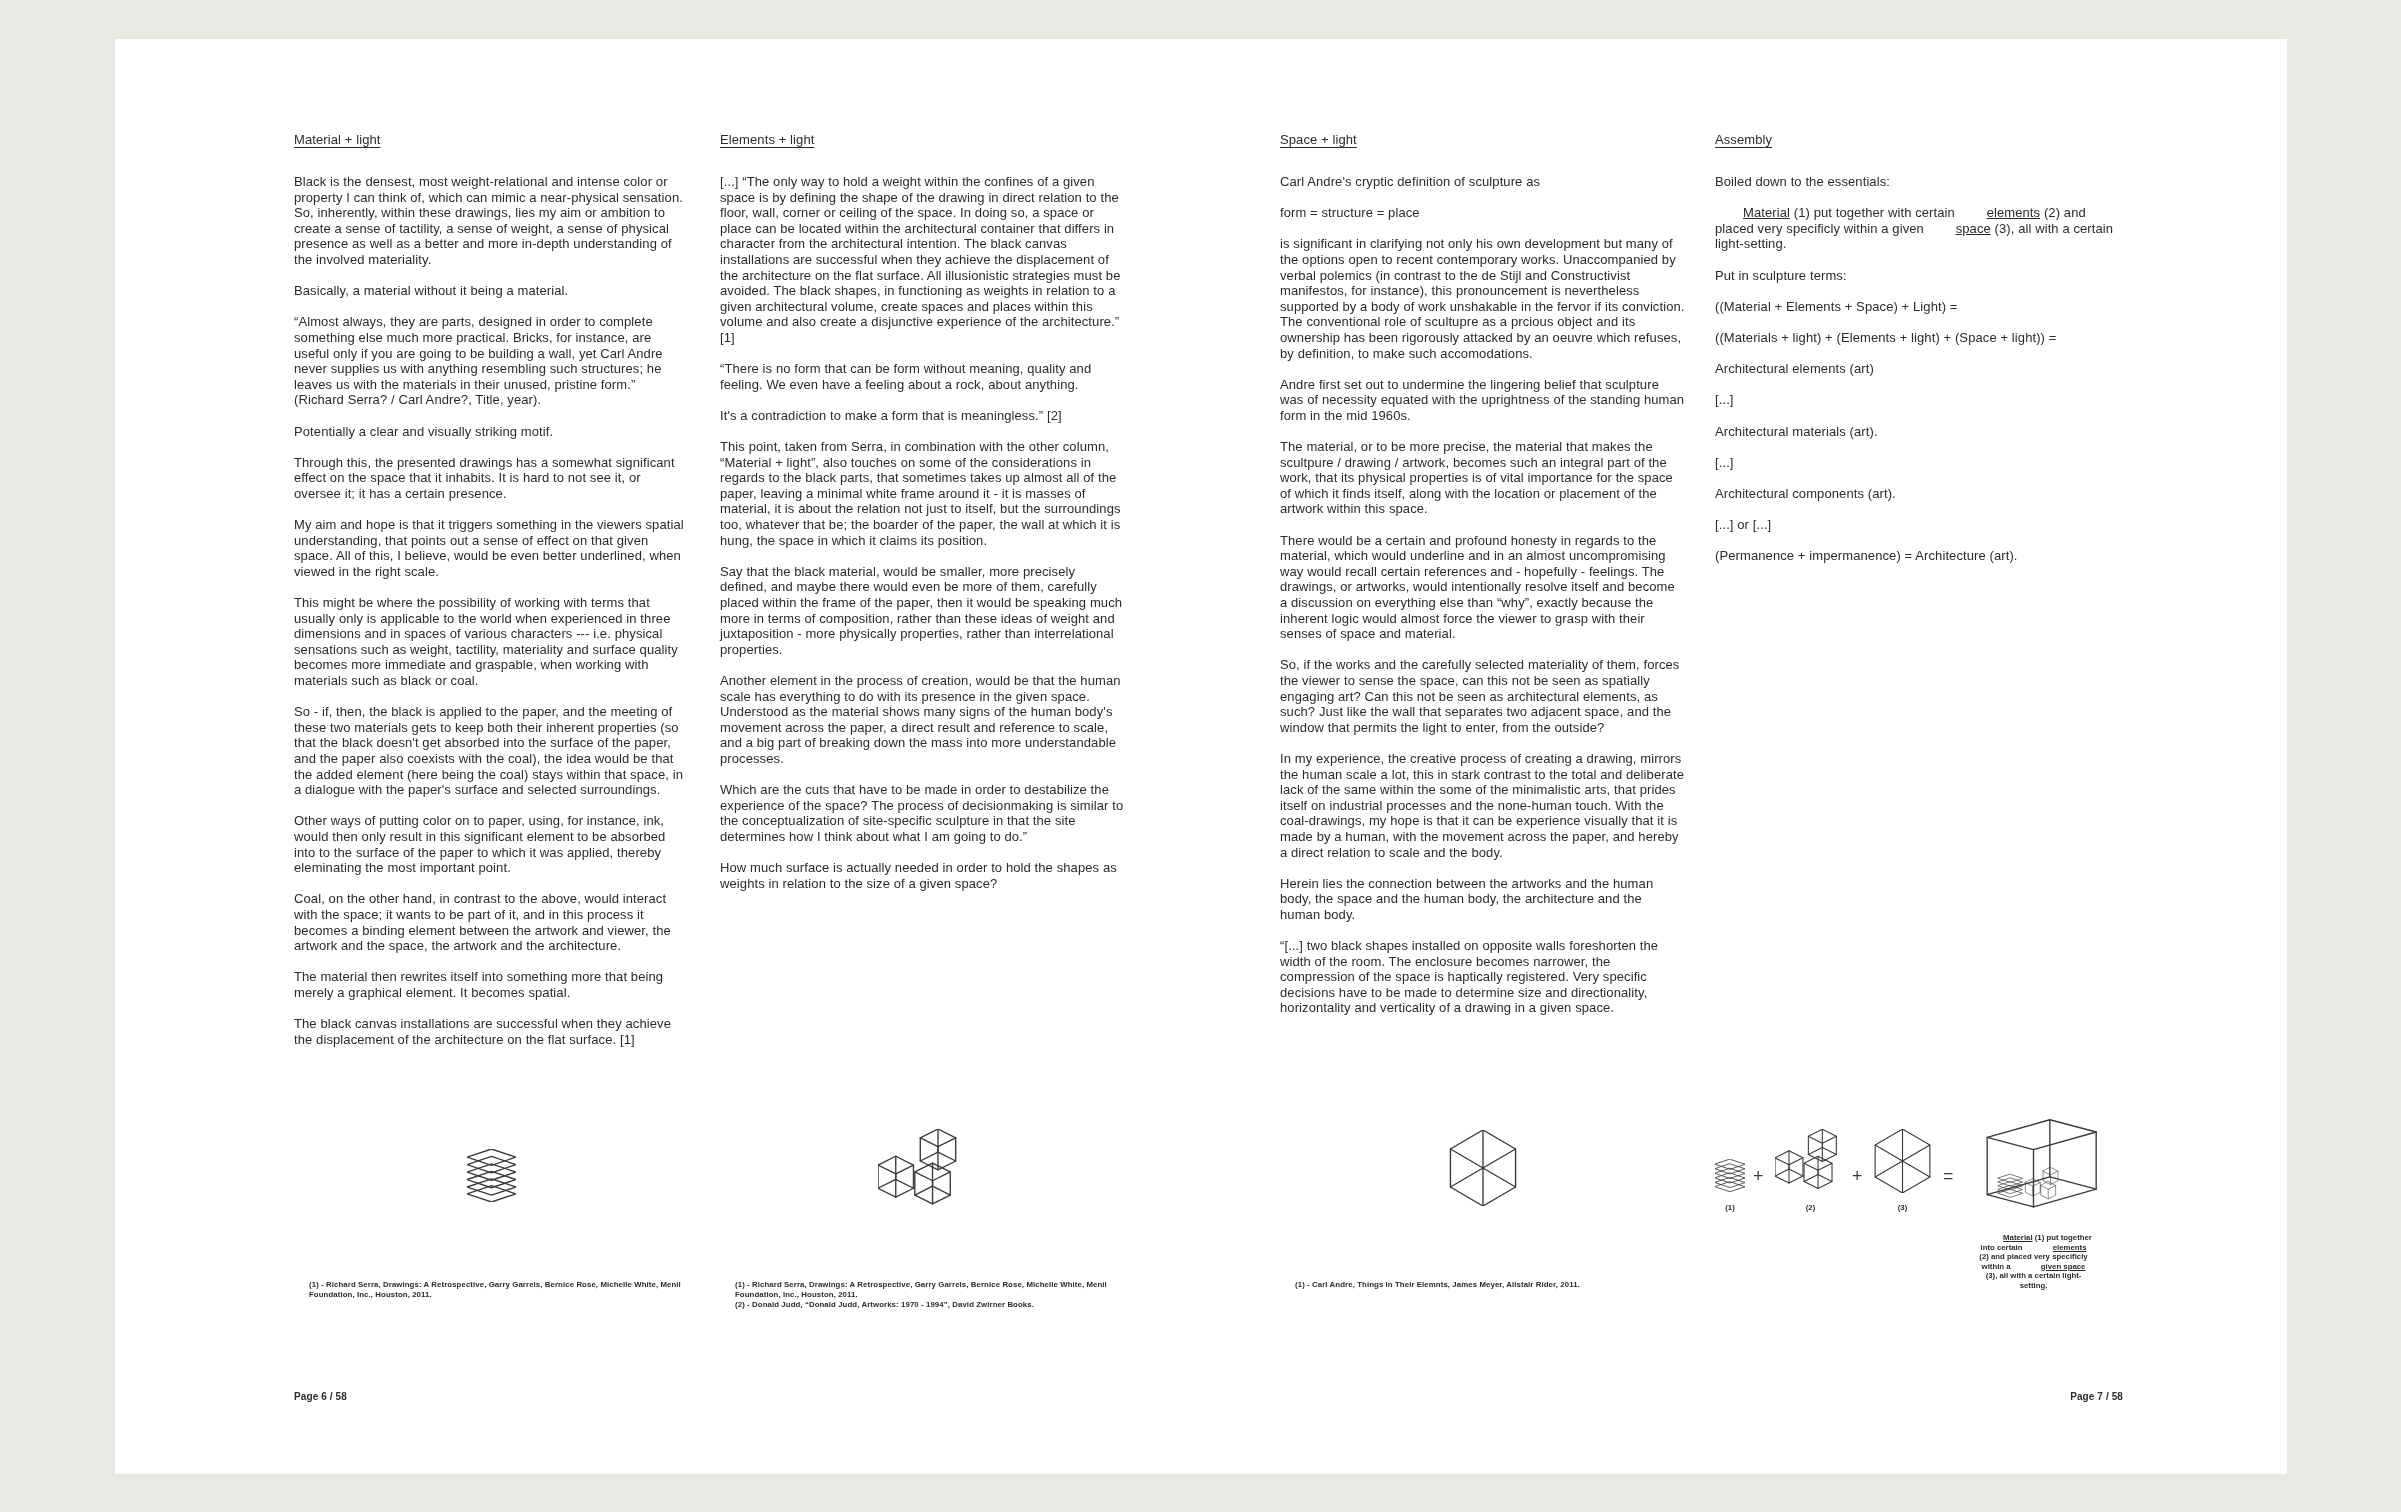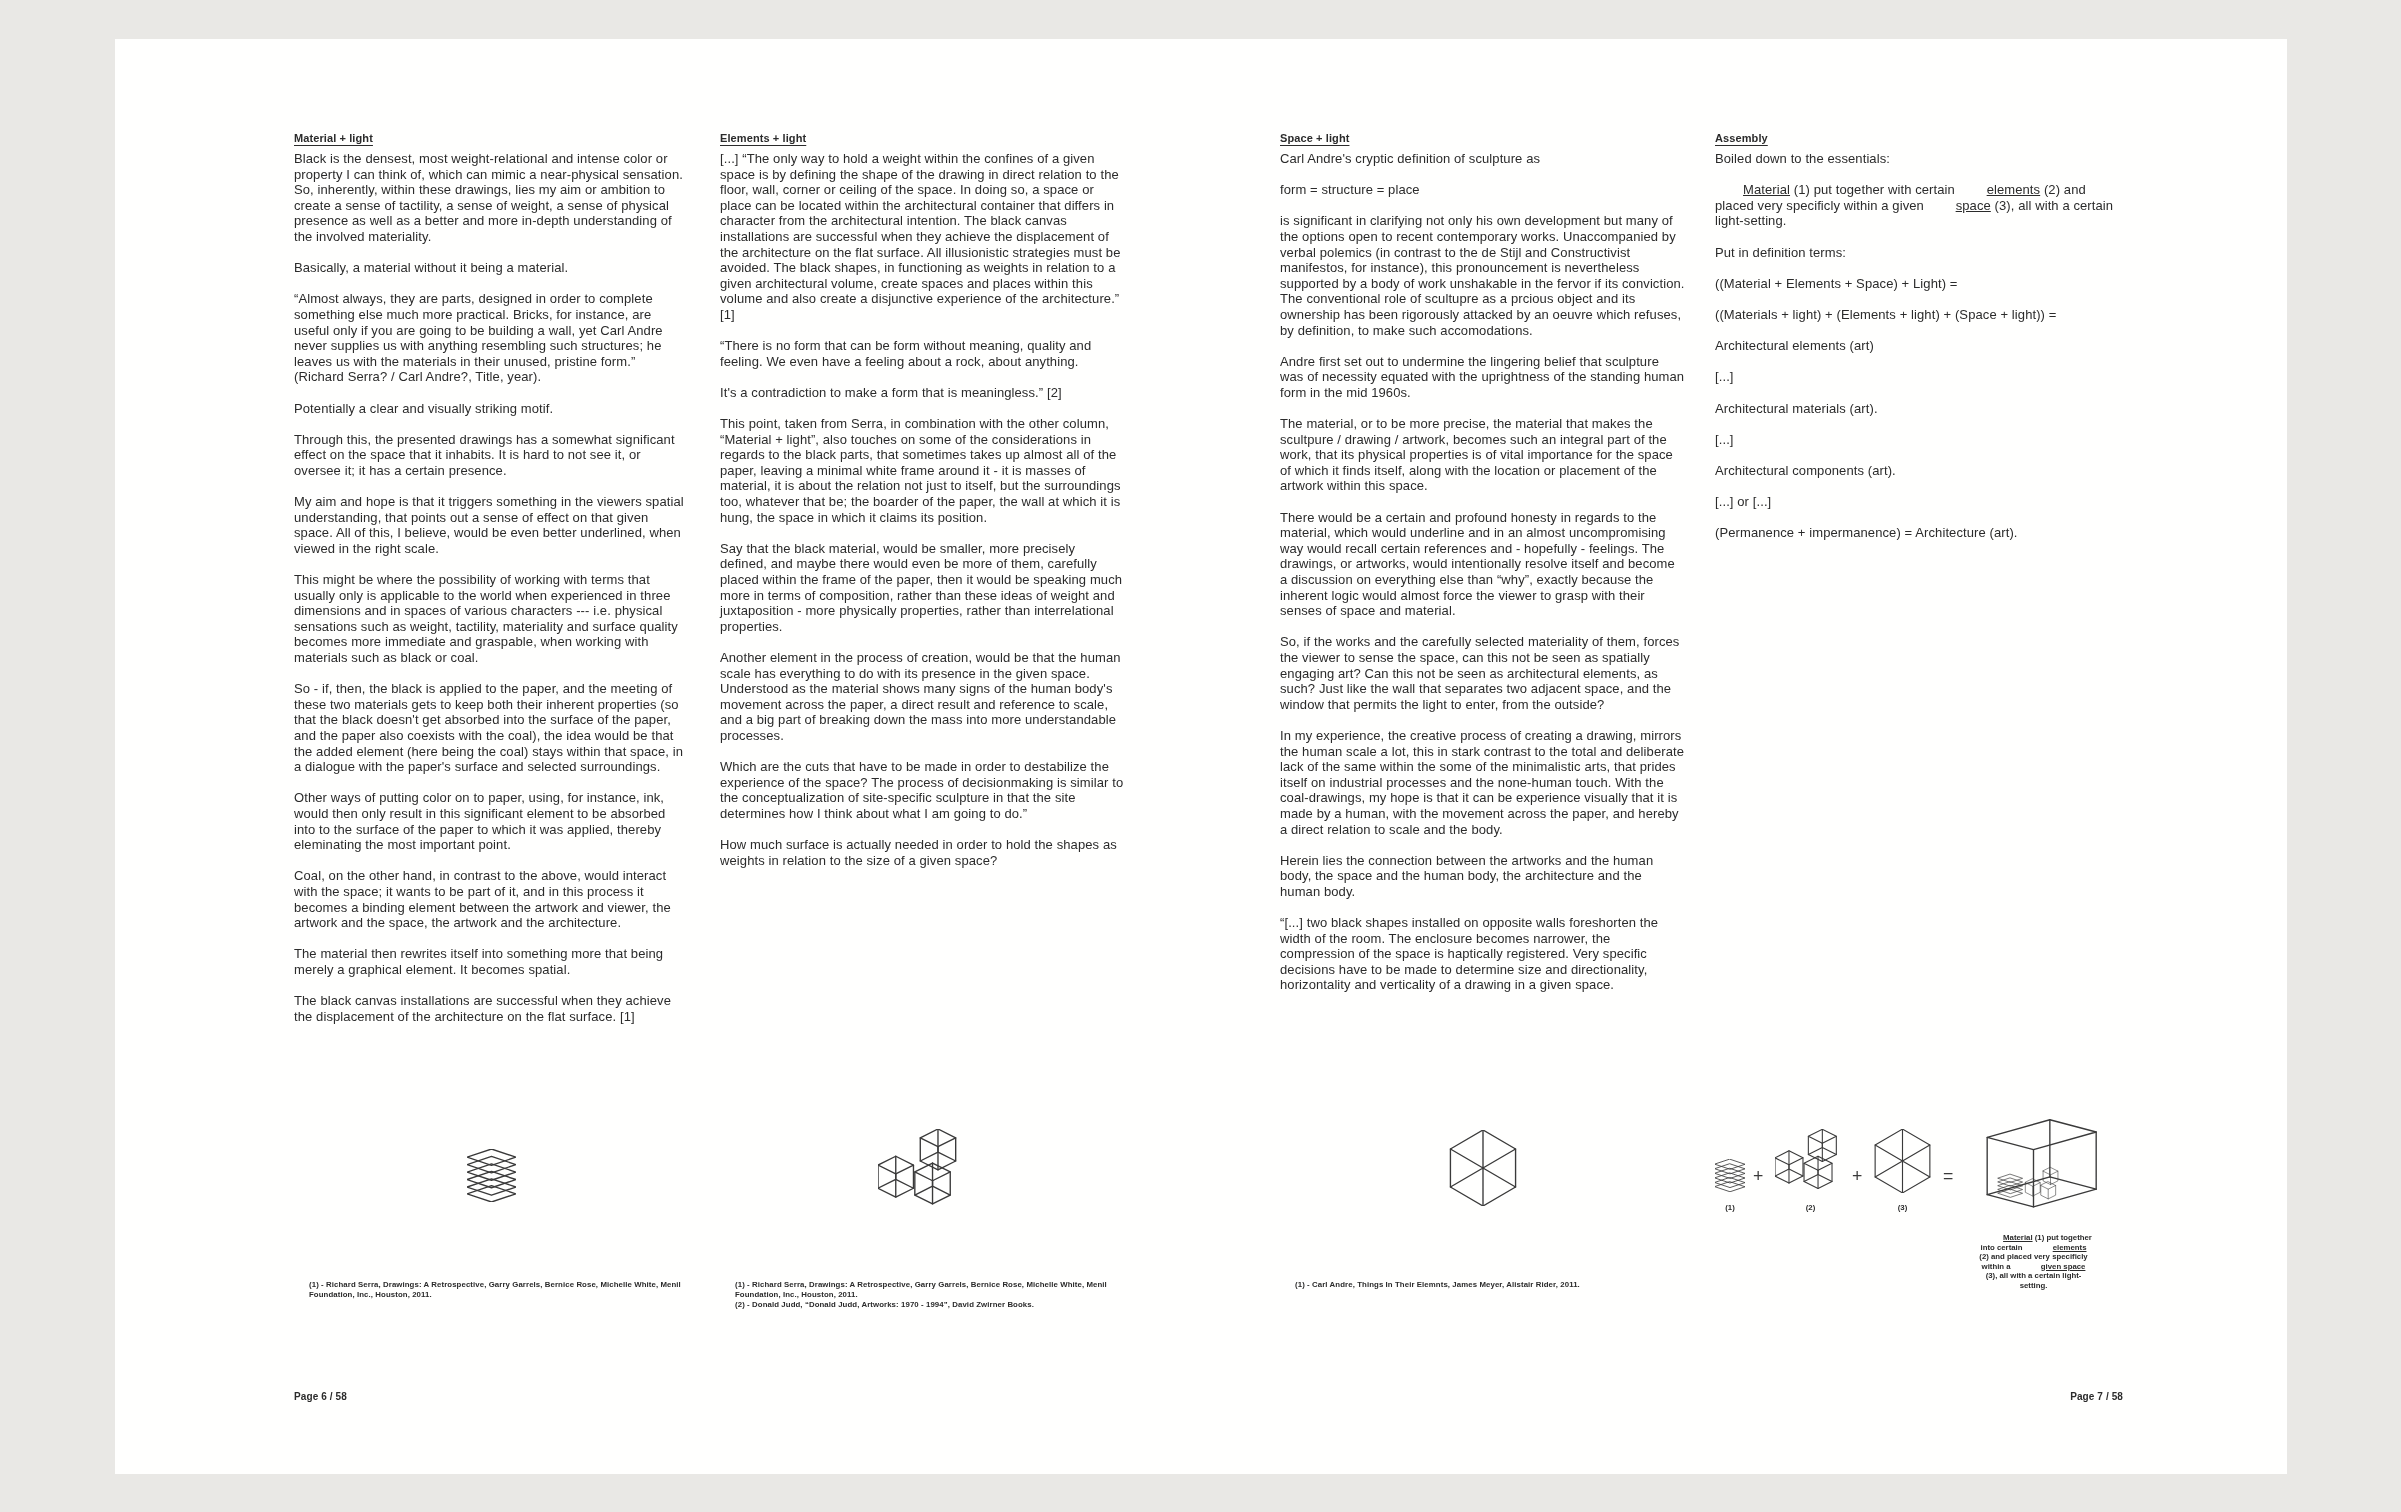--- a/index.html
+++ b/index.html
@@ -14,23 +14,23 @@
     position:absolute; left:115px; top:39px; width:2172px; height:1435px;
     background:#fffffe;
   }
   .col { position:absolute; top:93px; }
   .col-1 { left:179px;  width:394px; }
   .col-2 { left:605px;  width:405px; }
   .col-3 { left:1165px; width:405px; }
   .col-4 { left:1600px; width:408px; }
 
   .heading {
-    font-size:11px; font-weight:bold; letter-spacing:0.1px;
+    font-size:13px; font-weight:normal; letter-spacing:0.1px;
     text-decoration:underline; text-underline-offset:2.7px; text-decoration-thickness:1px;
-    margin-bottom:7px;
+    margin-bottom:27px;
   }
   .para { font-size:13px; line-height:15.6px; letter-spacing:0.1px; margin-bottom:15.6px; }
   .para u, .caption u, .fn u { text-underline-offset:1.4px;margin-left:28px; }
 
   .footnotes { position:absolute; top:1148px; left:0; right:0;margin-left:15px; }
   .fn { font-size:7.8px; line-height:10.2px; font-weight:bold; letter-spacing:0.1px; }
 
   .diagram { position:absolute; left:0; right:0; display:flex; justify-content:center; }
   .diagram-1 { top:1017px; }
   .diagram-2 { top:997px; }
@@ -149,21 +149,21 @@
     <div class="footnotes">
         <div class="fn">(1) - Carl Andre, Things In Their Elemnts, James Meyer, Alistair Rider, 2011.</div>
       </div>
   </section>
 
   <section class="col col-4">
     <h2 class="heading">Assembly</h2>
     <div>
         <div class="para">Boiled down to the essentials:</div>
         <div class="para"><u>Material</u> (1) put together with certain <u>elements</u> (2) and placed very specificly within a given <u>space</u> (3), all with a certain light-setting.</div>
-        <div class="para">Put in definition terms:</div>
+        <div class="para">Put in sculpture terms:</div>
         <div class="para">((Material + Elements + Space) + Light) =</div>
         <div class="para">((Materials + light) + (Elements + light) + (Space + light)) =</div>
         <div class="para">Architectural elements (art)</div>
         <div class="para">[...]</div>
         <div class="para">Architectural materials (art).</div>
         <div class="para">[...]</div>
         <div class="para">Architectural components (art).</div>
         <div class="para">[...] or [...]</div>
         <div class="para">(Permanence + impermanence) = Architecture (art).</div>
       </div>

